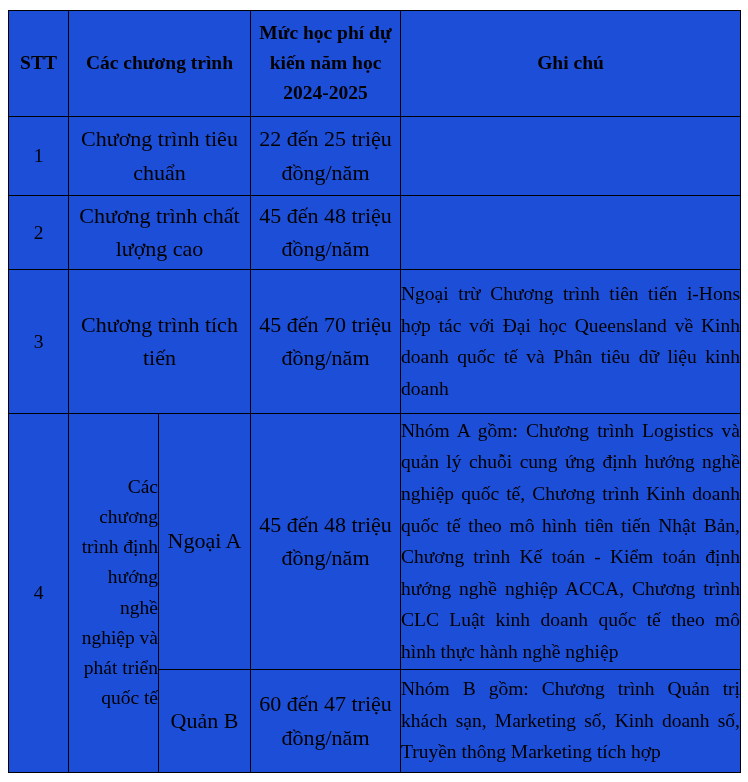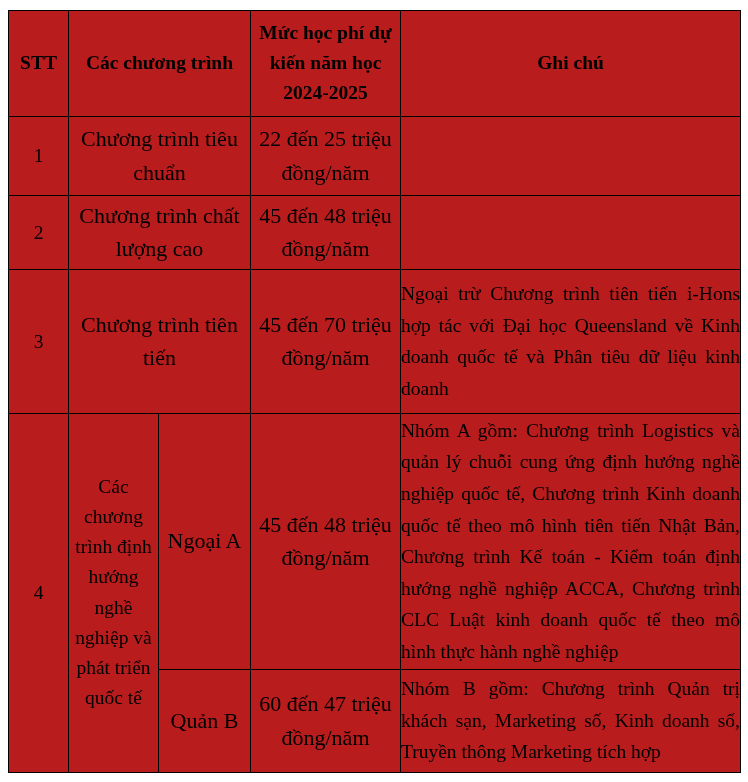--- a/index.html
+++ b/index.html
@@ -32,21 +32,21 @@
     table-layout: fixed;
     background: #ffffff;
   }
 
   .tuition-table td,
   .tuition-table th {
     border: 1.3px solid #000000;
     padding: 0;
     vertical-align: middle;
     font-weight: normal;
-    background: #b91c1c;
+    background: #1d4ed8;
   }
 
   
   col.c-stt      { width: 60px;  }
   col.c-prog-a   { width: 90px;  }
   col.c-prog-b   { width: 92px;  }
   col.c-fee      { width: 150px; }
   col.c-note     { width: 340px; }
 
   
@@ -67,21 +67,21 @@
     line-height: 1.52;
     padding: 8px 6px;
   }
   .c-num {
     text-align: center;
     font-size: 19.5px;
     line-height: 1.4;
     padding: 4px 2px;
   }
   .c-vert {
-    text-align: center;
+    text-align: right;
     font-size: 19.5px;
     line-height: 1.55;
     padding: 8px 7px;
   }
   .c-note-cell {
     text-align: justify;
     text-align-last: left;
     font-size: 19.5px;
     line-height: 1.62;
     padding: 9px 11px 9px 11px;
@@ -129,21 +129,21 @@
 
       <tr class="r2">
         <td class="c-num">2</td>
         <td class="c-center" colspan="2">Chương trình chất lượng cao</td>
         <td class="c-center">45 đến 48 triệu đồng/năm</td>
         <td class="c-note-cell"></td>
       </tr>
 
       <tr class="r3">
         <td class="c-num">3</td>
-        <td class="c-center" colspan="2">Chương trình tiên tiến</td>
+        <td class="c-center" colspan="2">Chương trình tích tiến</td>
         <td class="c-center">45 đến 70 triệu đồng/năm</td>
         <td class="c-note-cell">Ngoại trừ Chương trình tiên tiến  i-Hons hợp tác với Đại học Queensland về Kinh doanh quốc tế và Phân tiêu dữ liệu kinh doanh</td>
       </tr>
 
       <tr class="r4a">
         <td class="c-num" rowspan="2">4</td>
         <td class="c-vert" rowspan="2">Các chương trình định hướng nghề nghiệp và phát triển quốc tế</td>
         <td class="c-center">Ngoại A</td>
         <td class="c-center">45 đến 48 triệu đồng/năm</td>
         <td class="c-note-cell">Nhóm A gồm: Chương trình Logistics và quản lý chuỗi cung ứng định hướng nghề nghiệp quốc tế, Chương trình Kinh doanh quốc tế theo mô hình tiên tiến Nhật Bản, Chương trình Kế toán - Kiểm toán định hướng nghề nghiệp ACCA, Chương trình CLC Luật kinh doanh quốc tế theo mô hình thực hành nghề nghiệp</td>

